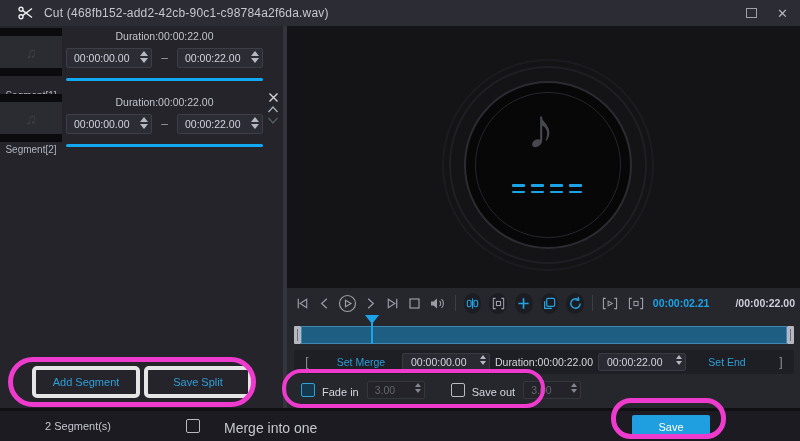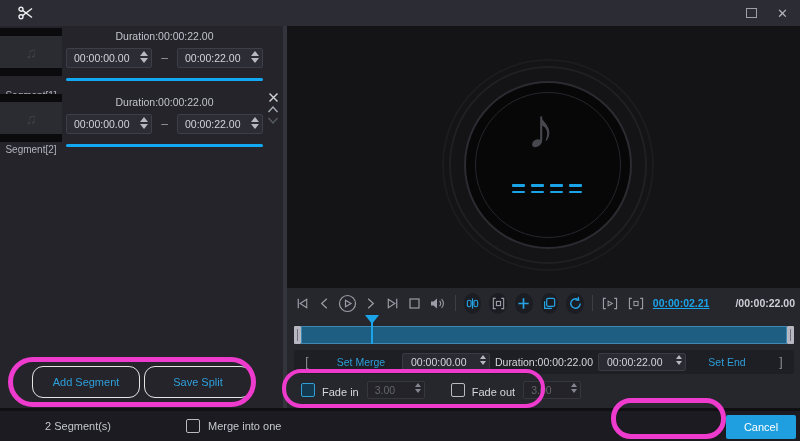--- a/index.html
+++ b/index.html
@@ -32,41 +32,41 @@
                       color:#d3d3dd; font-size:10.5px; font-family:"Liberation Sans",sans-serif; padding-left:7px; }
   .spin { position:absolute; right:3px; top:2px; display:flex; flex-direction:column; gap:2px; align-items:center; }
   .spin i { display:block; width:0; height:0; border-left:4px solid transparent; border-right:4px solid transparent; }
   .spin .up { border-bottom:5px solid #b7b8c1; }
   .spin .dn { border-top:5px solid #b7b8c1; }
   .dash { width:25px; text-align:center; color:#9a9aa4; font-size:12px; }
   .seg-line { position:absolute; top:50px; left:0; width:197px; height:3px; background:#12a9f2; border-radius:2px; }
 
   .seg-side { position:absolute; left:264px; width:18px; display:flex; flex-direction:column; align-items:center; gap:2px; }
 
-  .outline-btn { position:absolute; width:108px; height:32px; border:1px solid #e5e5e5; border-radius:11px;
+  .outline-btn { position:absolute; width:108px; height:32px; border:4px solid #e5e5e5; border-radius:5px;
                  background:transparent; color:#2f9fdb; font-size:11px; display:flex; align-items:center; justify-content:center; }
 
   .v-divider { position:absolute; left:283px; top:26px; width:4px; height:382px; background:#34343c; }
 
   
   .preview { position:absolute; left:287px; top:26px; width:513px; height:262px; background:#141417; overflow:hidden; }
   .ring { position:absolute; border-radius:50%; }
   .disc-note { position:absolute; color:#47474e; font-size:56px; }
   .eq { position:absolute; display:flex; gap:6px; }
   .eq .bars { display:flex; flex-direction:column; gap:4px; }
   .eq .bars b { display:block; width:13px; height:2.5px; background:#1ba3e8; border-radius:1px; }
 
   
   .controls { position:absolute; left:287px; top:288px; width:513px; height:120px; background:#26262d; }
   .transport { position:absolute; left:8px; top:3px; right:5px; height:24px; display:flex; align-items:center; gap:8px; }
   .t-ico { display:flex; align-items:center; justify-content:center; }
   .t-sep { width:1px; height:16px; background:#3d3d47; }
   .circ { width:21px; height:21px; border-radius:50%; background:#1c1c23; display:flex; align-items:center; justify-content:center; }
   .time-disp { margin-left:auto; font-size:10.5px; font-weight:bold; white-space:nowrap; }
-  .time-disp .cur { color:#1ba4ea;text-decoration:underline; }
+  .time-disp .cur { color:#1ba4ea; }
   .time-disp .tot { color:#ced0d8;padding-left:26px; }
 
   .timeline { position:absolute; left:7px; top:38px; width:500px; height:18px; background:#0f0f13; border-radius:2px;
               display:flex; align-items:stretch; }
   .tl-handle { width:7px; background:#b6b7c0; border-radius:1px; position:relative; }
   .tl-handle::after { content:""; position:absolute; left:3px; top:3px; bottom:3px; width:1px; background:#6f7078; }
   .tl-fill { flex:1; background:#1e5e82; border:1px solid #3f88b4; }
   .playhead-line { position:absolute; left:77px; top:-9px; width:2px; height:27px; background:#1ba4ea; }
   .playhead-tri { position:absolute; left:71px; top:-11px; width:0; height:0;
                   border-left:7px solid transparent; border-right:7px solid transparent; border-top:9px solid #1ba4ea; }
@@ -89,21 +89,21 @@
   .fade-label { color:#d6d6de; margin:4px 8px 0 7px; }
   .num-inp { position:relative; width:58px; height:18px; background:#232329; border:1px solid #36363e; border-radius:2px; }
   .num-inp input { position:absolute; left:0; top:0; width:40px; height:16px; background:transparent; border:0; outline:0;
                    color:#64646d; font-size:10.5px; font-family:"Liberation Sans",sans-serif; padding-left:7px; }
   .num-inp .spin .up { border-bottom-color:#85868f; } .num-inp .spin .dn { border-top-color:#85868f; }
 
   
   .bottombar { position:absolute; left:0; top:408px; width:800px; height:42px; background:#1b1b21; border-top:3px solid #101013; }
   .count { position:absolute; left:45px; top:9px; color:#c6c6cf; font-size:11px; }
   .merge-cb { position:absolute; left:186px; top:8px; }
-  .merge-label { position:absolute; left:208px; top:9px; color:#c6c6cf; font-size:11px; }
+  .merge-label { position:absolute; left:224px; top:9px; color:#c6c6cf; font-size:14px; }
   .solid-btn { position:absolute; top:4px; height:24px; background:#1f9fdf; border:0; border-radius:2px;
                color:#ffffff; font-size:11px; display:flex; align-items:center; justify-content:center; }
 
   
   .annot { position:absolute; border-style:solid; border-color:#ee3bcd; pointer-events:none; z-index:60; }
 
   svg { display:block; }
 </style>
 </head>
 <body>
@@ -111,20 +111,21 @@
 <div class="app">
 
   <div class="titlebar">
     <span class="app-icon">
       <svg width="16" height="14" viewBox="0 0 16 14">
         <circle cx="3" cy="3.2" r="2" fill="none" stroke="#eceef2" stroke-width="1.4"></circle>
         <circle cx="3" cy="10.8" r="2" fill="none" stroke="#eceef2" stroke-width="1.4"></circle>
         <path d="M4.6 4.4 L14 11.5 M4.6 9.6 L14 2.5" stroke="#eceef2" stroke-width="1.4" fill="none"></path>
       </svg>
     </span>
+    <span class="title">Cut (468fb152-add2-42cb-90c1-c98784a2f6da.wav)</span>
     <span class="win-controls">
       <span class="btn-max"></span>
       <span class="btn-close">✕</span>
     </span>
   </div>
 
   <div class="left-panel">
 
     <div class="thumb" style="top:2px;">
       <div class="thumb-band">♫</div>
@@ -360,35 +361,35 @@
       <span class="checkbox cb-active" style="margin-left:7px;"></span>
       <span class="fade-label">Fade in</span>
       <span class="num-inp">
         <input value="3.00" style="">
         <span class="spin sm">
             <i class="up"></i>
             <i class="dn"></i>
           </span>
       </span>
       <span class="checkbox cb-plain" style="margin-left:26px;"></span>
-      <span class="fade-label">Fade out</span>
+      <span class="fade-label">Save out</span>
       <span class="num-inp">
         <input value="3.00" style="">
         <span class="spin sm">
             <i class="up"></i>
             <i class="dn"></i>
           </span>
       </span>
     </div>
   </div>
 
   <div class="bottombar">
     <span class="count">2 Segment(s)</span>
     <span class="checkbox cb-plain merge-cb"></span>
     <span class="merge-label">Merge into one</span>
-    <button class="solid-btn" style="left:726px; width:70px;">Cancel</button>
+    <button class="solid-btn" style="left:632px; width:78px;">Save</button>
   </div>
 
   <div class="annot" style="left:8px;  top:357px; width:248px; height:50px; border-width:5px; border-radius:25px;"></div>
   <div class="annot" style="left:282px; top:369px; width:263px; height:39px; border-width:4px; border-radius:19px;"></div>
   <div class="annot" style="left:611px; top:398px; width:115px; height:41px; border-width:5px; border-radius:20px;"></div>
 
 </div>
 
 </body></html>

